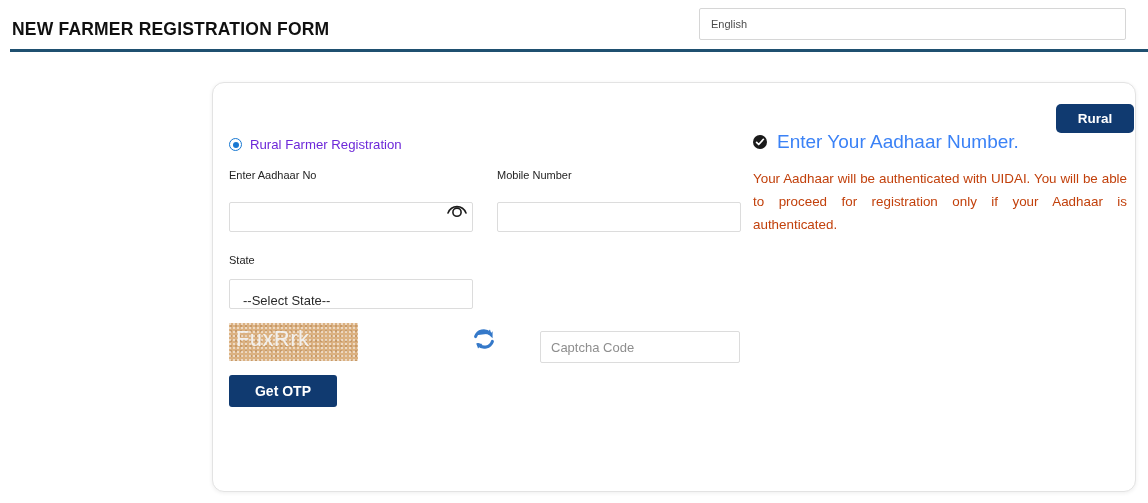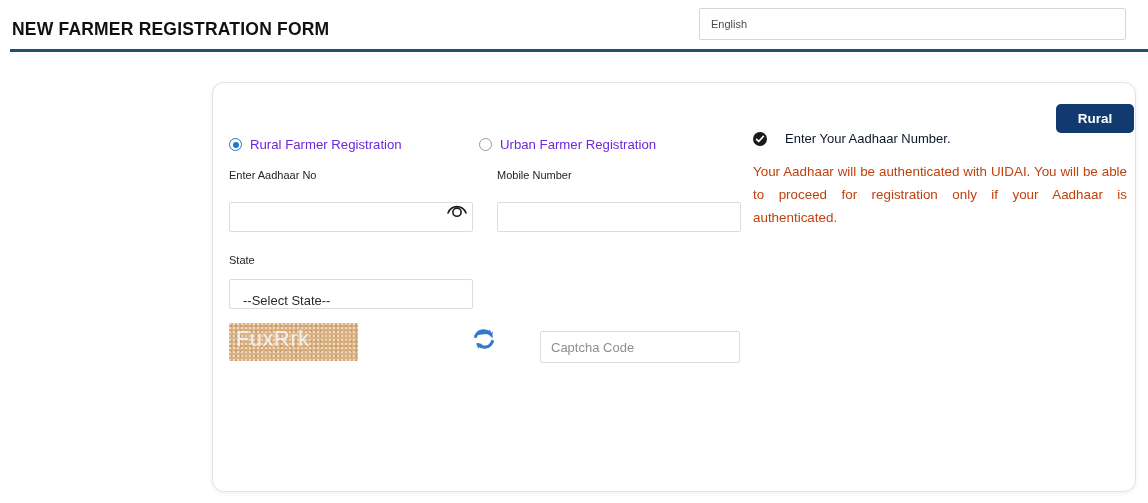--- a/index.html
+++ b/index.html
@@ -194,24 +194,23 @@
   #info-heading-row {
     display: flex; align-items: center;
     margin-bottom: 14px;
   }
   #check-icon {
     width: 14px; height: 14px;
     flex: 0 0 auto;
     margin-right: 10px;
   }
   #info-heading {
-    font-size: 13px;
-    color: #0f172a;
-    white-space: nowrap;
-    margin-left: 8px;
+    font-size: 19px;
+    color: #3b82f6;
+    white-space: nowrap;
   }
   #info-paragraph {
     font-size: 13.4px;
     color: #c2410c;
     line-height: 23px;
     text-align: justify;
     text-justify: inter-word;
   }
 </style>
 </head>
@@ -229,24 +228,20 @@
 
 <div id="form-card">
 
   <button id="back-button">Rural</button>
 
   <div id="radio-rural" class="radio-option">
     <span class="radio-dot on"></span>
     <span>Rural Farmer Registration</span>
   </div>
 
-  <div id="radio-urban" class="radio-option">
-    <span class="radio-dot off"></span>
-    <span>Urban Farmer Registration</span>
-  </div>
 
   <div id="label-aadhaar" class="field-label">Enter Aadhaar No</div>
   <input id="input-aadhaar" class="text-input" type="text" placeholder="" style="">
   <span id="eye-icon">
     <svg width="22" height="18" viewBox="0 0 22 18">
       <path d="M2 13 C5.5 4.5 16.5 4.5 20 13" fill="none" stroke="#1c1c1c" stroke-width="1.6" stroke-linecap="round"></path>
       <circle cx="11" cy="12.2" r="4.1" fill="none" stroke="#1c1c1c" stroke-width="1.6"></circle>
     </svg>
   </span>
 
@@ -267,20 +262,21 @@
       <path d="M5.2 9.2 A8.4 8.4 0 0 1 19.6 7.6 L16.4 7.6 L21.6 12.2 L21.6 5.2 L19.6 7.6" fill="#3579c9"></path>
       <path d="M4.6 10.6 A8.6 8.6 0 0 1 18.8 7.4" fill="none" stroke="#3579c9" stroke-width="3.1" stroke-linecap="round"></path>
       <path d="M20.6 9.0 L14.6 8.0 L19.0 3.6 Z" fill="#3579c9"></path>
       <path d="M21.4 15.4 A8.6 8.6 0 0 1 7.2 18.6" fill="none" stroke="#3579c9" stroke-width="3.1" stroke-linecap="round"></path>
       <path d="M5.4 17.0 L11.4 18.0 L7.0 22.4 Z" fill="#3579c9"></path>
     </svg>
   </span>
 
   <input id="input-captcha" class="text-input" type="text" placeholder="Captcha Code" style="">
 
+  <button id="get-otp-button">Get OTP</button>
 
   <div id="info-panel">
     <div id="info-heading-row">
       <span id="check-icon">
         <svg width="14" height="14" viewBox="0 0 14 14">
           <circle cx="7" cy="7" r="7" fill="#1a1a1a"></circle>
           <path d="M3.6 7.3 L5.7 9.5 L10.4 4.3" fill="none" stroke="#ffffff" stroke-width="1.7" stroke-linecap="round" stroke-linejoin="round"></path>
         </svg>
       </span>
       <span id="info-heading">Enter Your Aadhaar Number.</span>

